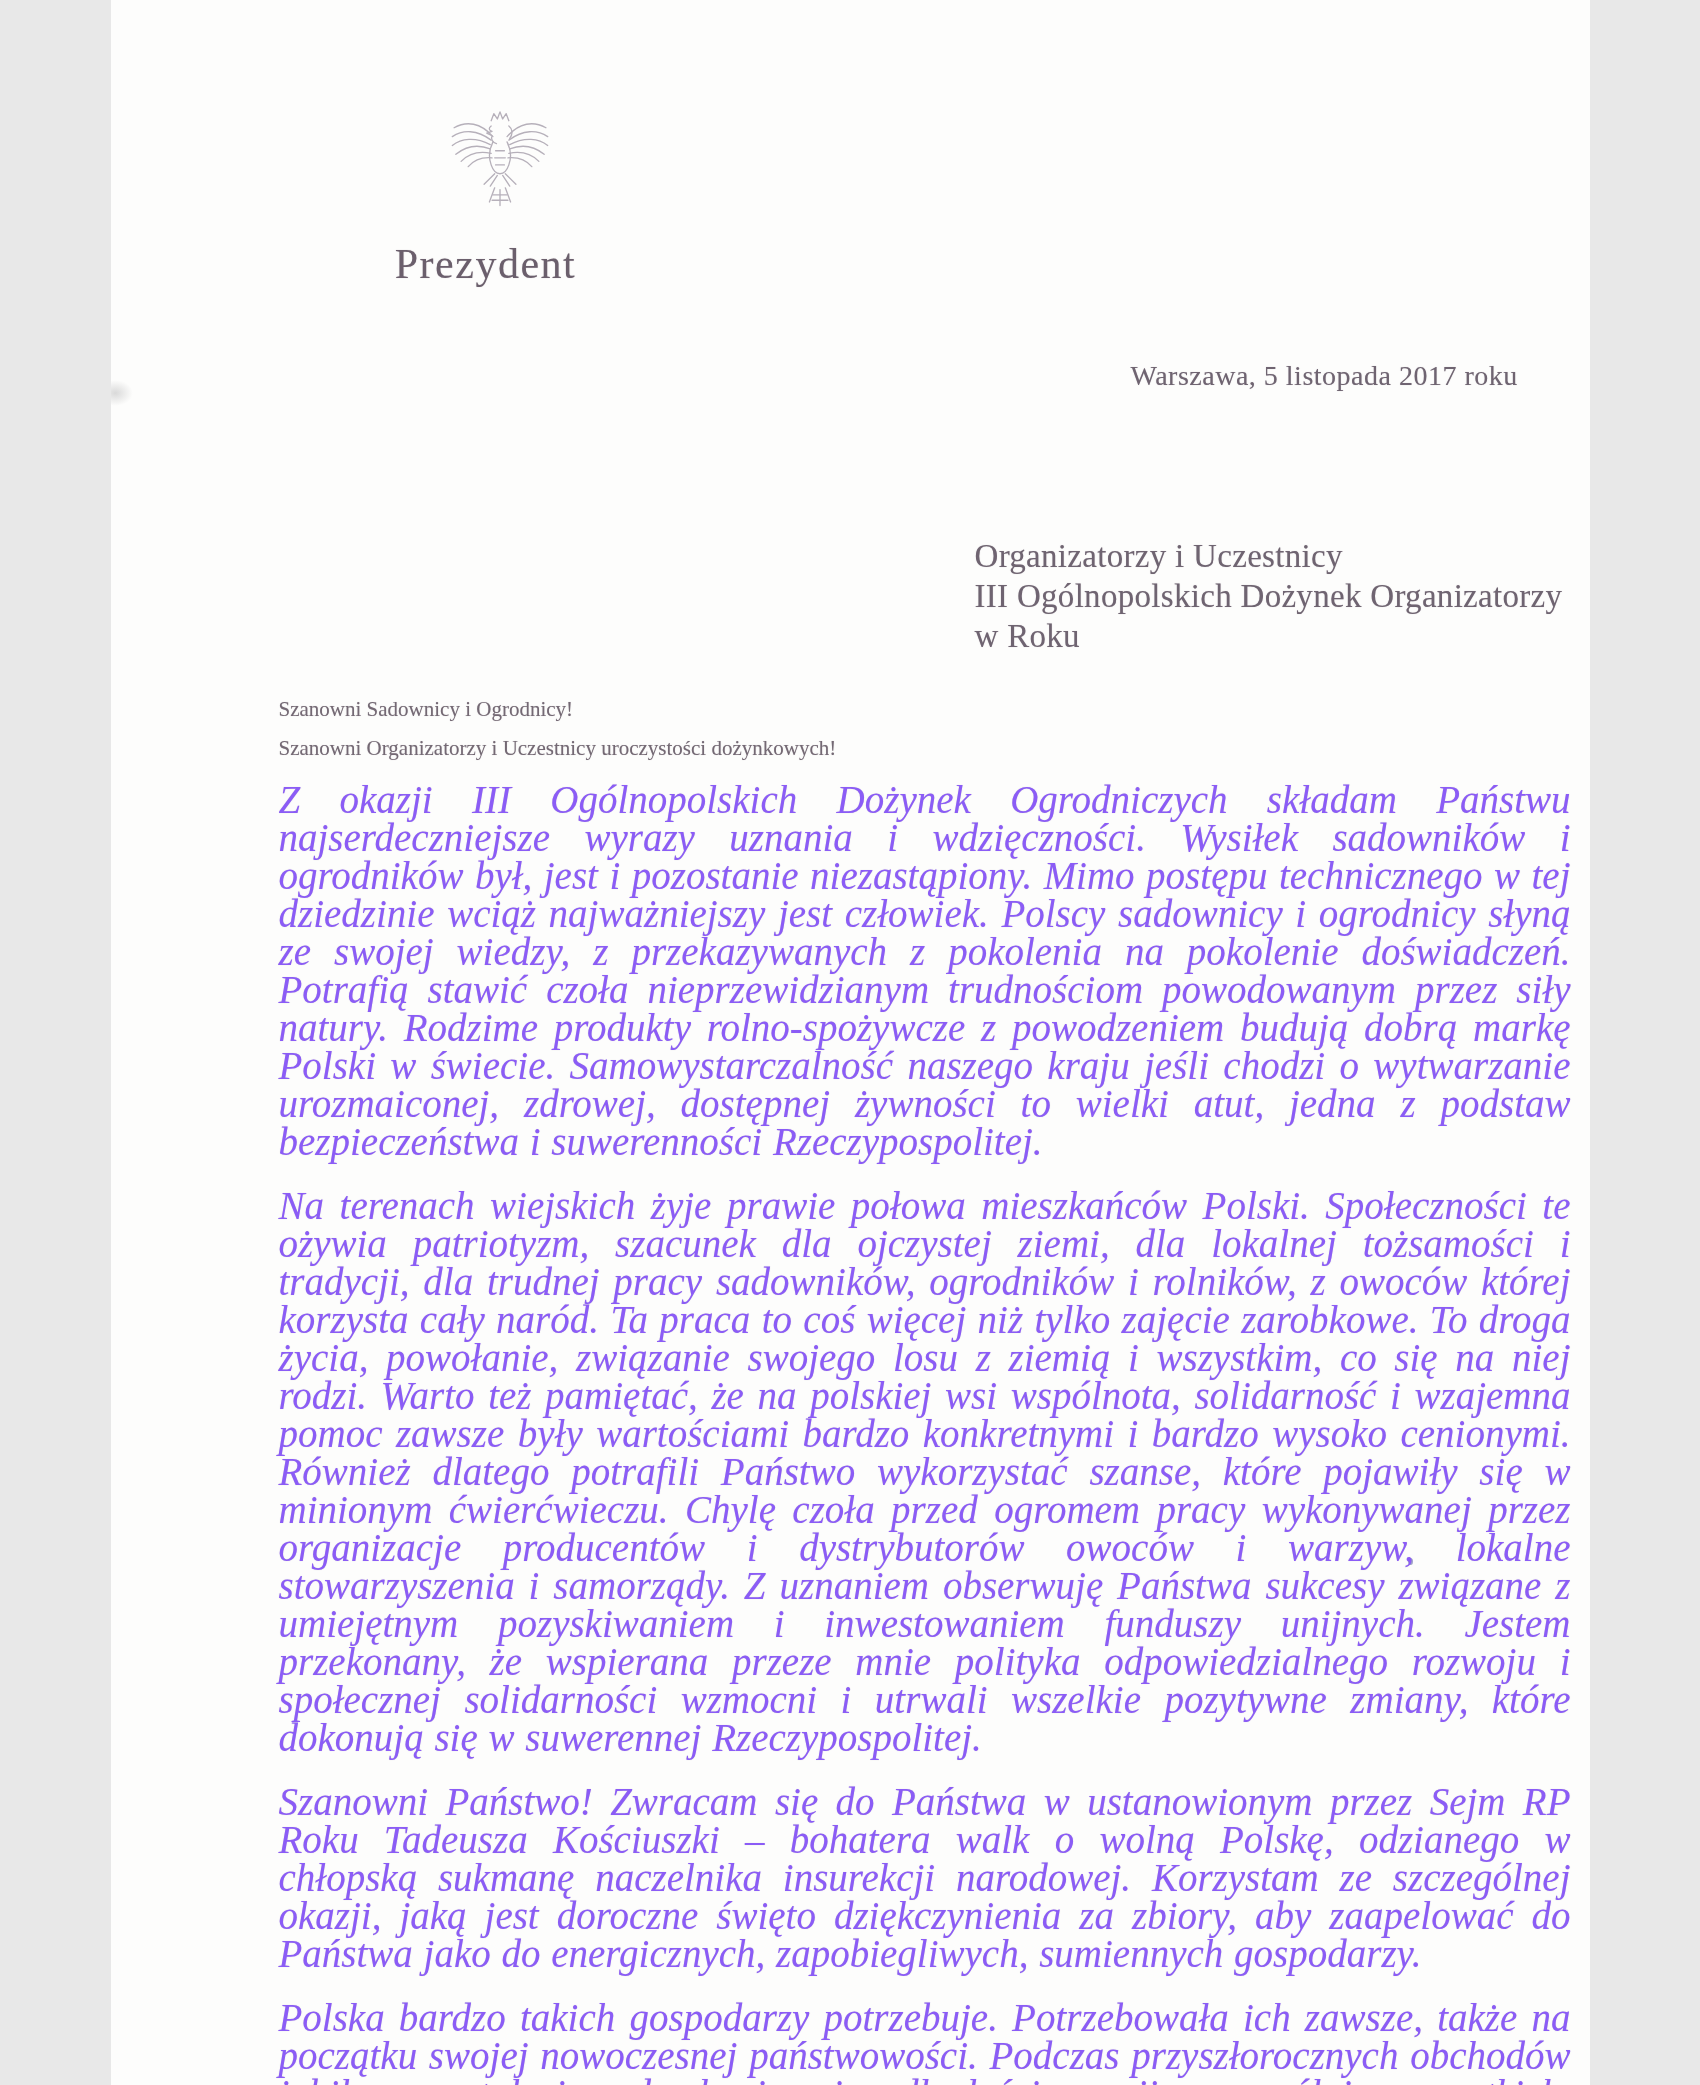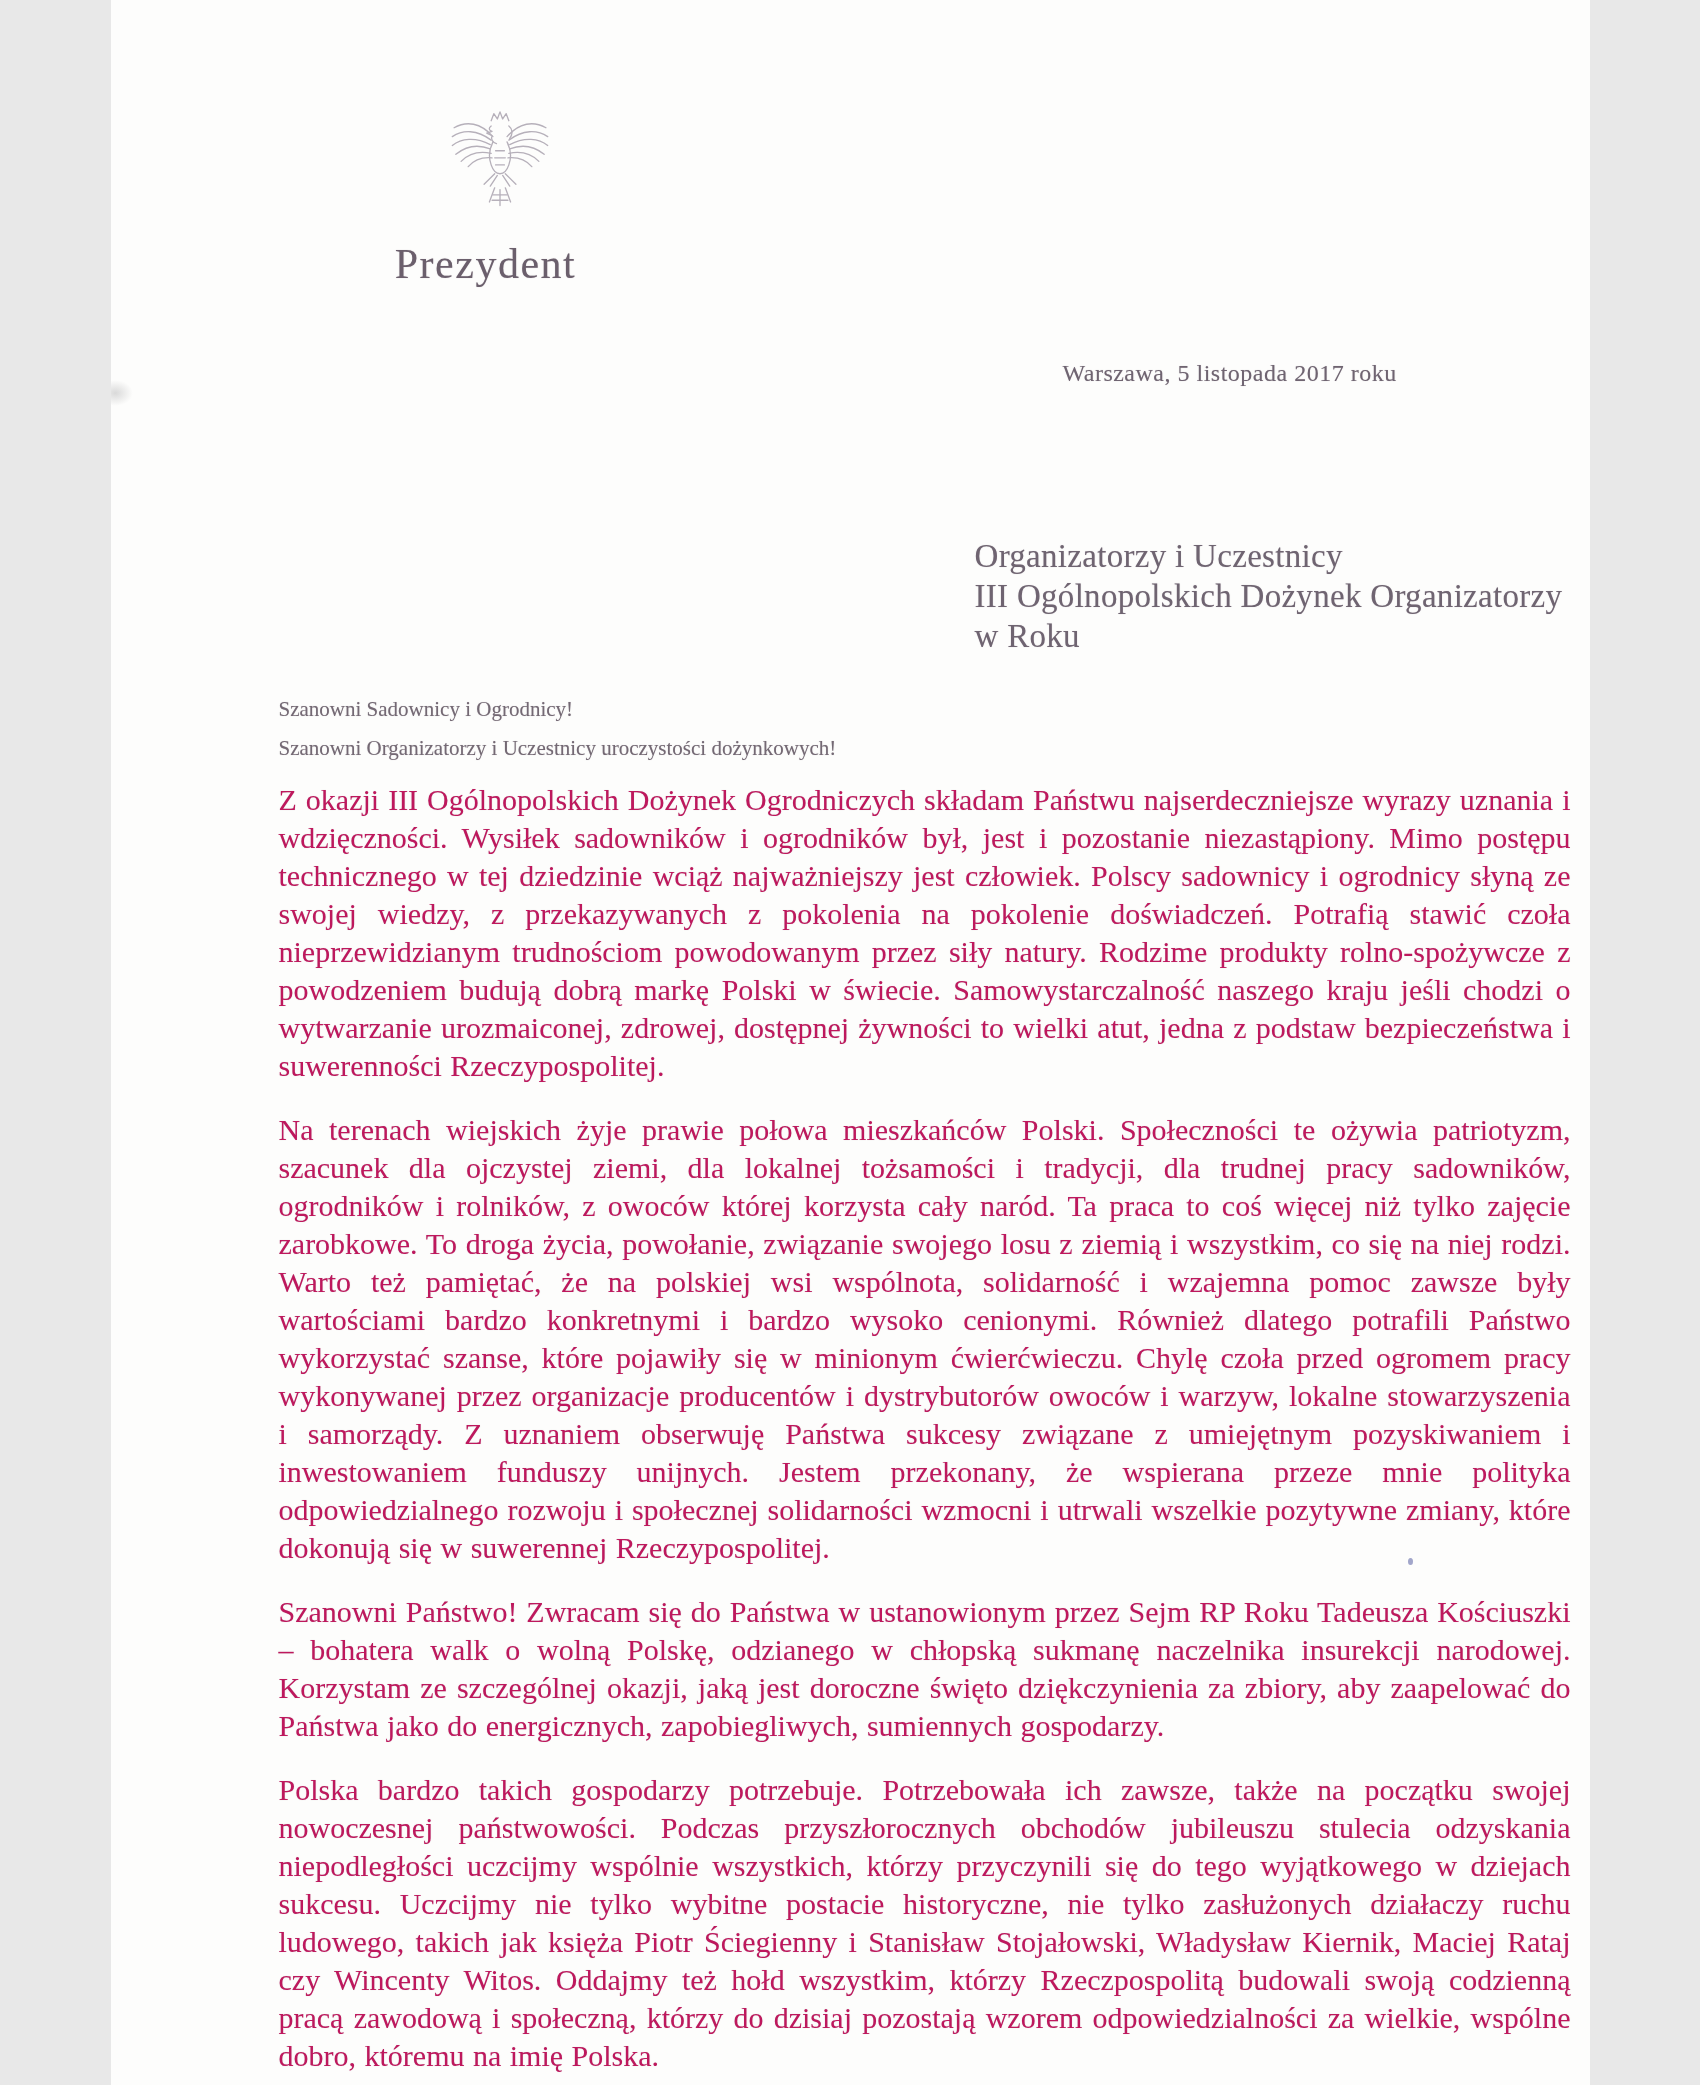--- a/index.html
+++ b/index.html
@@ -33,24 +33,24 @@
     text-align: center;
     color: #6b5f6c;
     font-size: 42px;
     line-height: 52px;
     letter-spacing: 1.5px;
     text-shadow: 0 0 1px rgba(107, 95, 108, 0.4);
   }
   
   .dateline {
     position: absolute;
-    left: 952px;
+    left: 1020px;
     top: 360px;
     color: #6f6471;
-    font-size: 24px;
+    font-size: 28px;
     letter-spacing: 0.5px;
     text-shadow: 0 0 1px rgba(111, 100, 113, 0.35);
   }
   
   .recipient {
     position: absolute;
     left: 864px;
     top: 492px;
     color: #6f6471;
     font-size: 33px;
@@ -68,27 +68,28 @@
     color: #776c76;
   }
   .salutation {
     font-size: 21px;
     line-height: 39px;
     margin: 0 0 13px 0;
     color: #746974;
     text-shadow: 0 0 1px rgba(116, 105, 116, 0.35);
   }
   .body-par {
-    font-size: 30px;
+    font-size: 39px;
     line-height: 38px;
     text-align: justify;
     margin: 0 0 26px 0;
-    color: #be185d;
+    color: #8b5cf6;
     text-shadow: 0 0 1px rgba(120, 109, 118, 0.3);
     word-spacing: 1px;
+    font-style: italic;
   }
   
   .pen-mark {
     position: absolute;
     left: 1532px;
     top: 326px;
     width: 34px;
     height: 26px;
     opacity: 0.75;
   }

